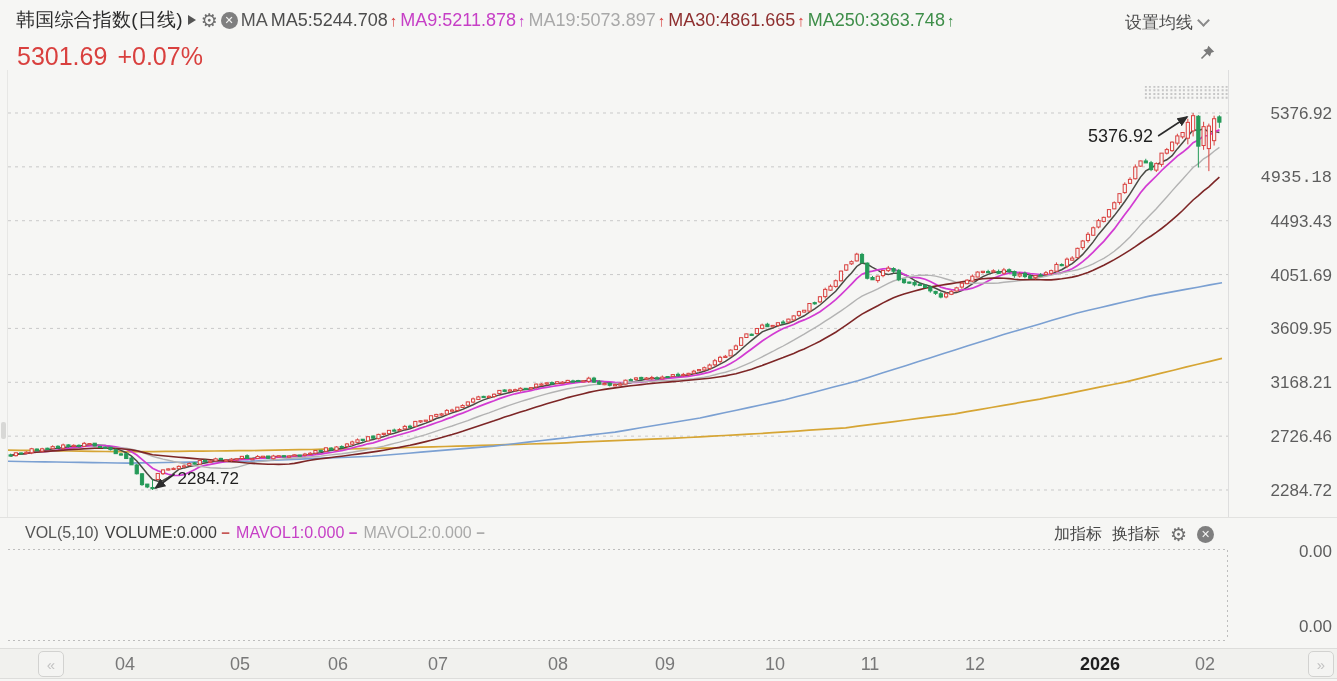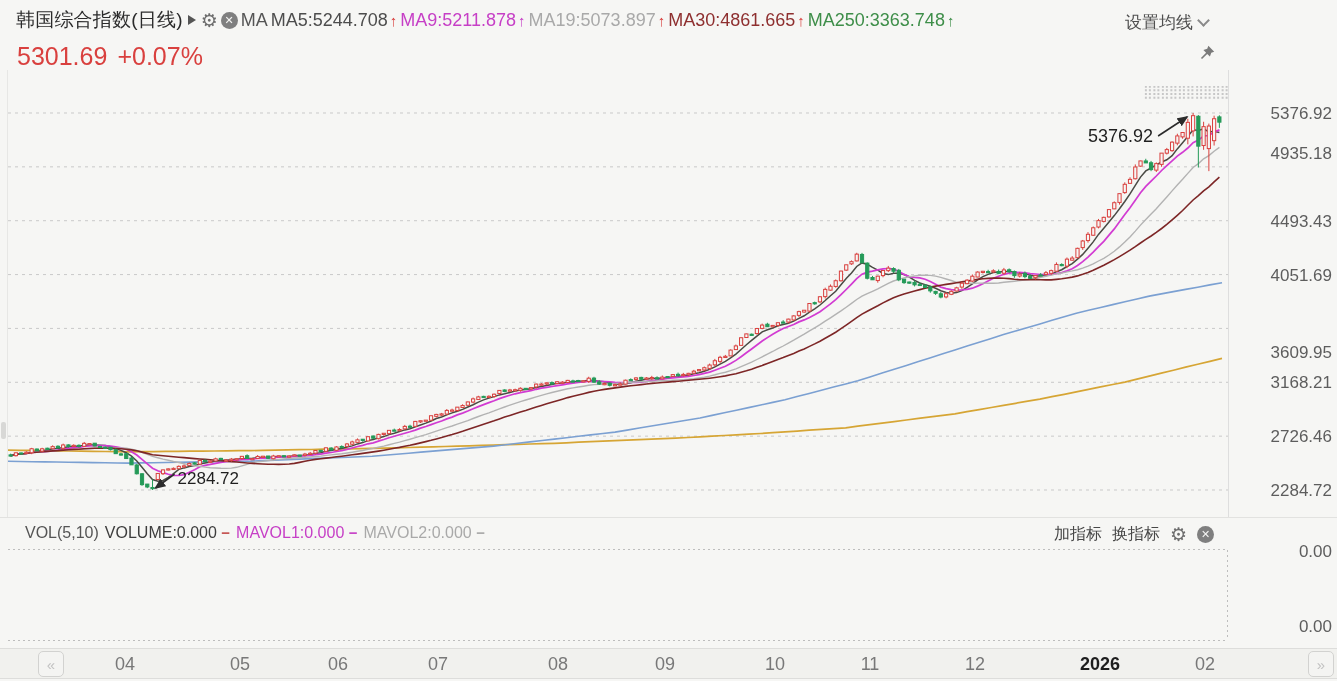--- a/index.html
+++ b/index.html
@@ -584,24 +584,24 @@
 </div>
 
 <div class="hrow" style="right:121px; top:44px; gap:5px;">
   <svg width="18" height="18" viewBox="0 0 16 16">
     <path d="M9.2 1.6 L14.4 6.8 L11.8 7.8 L10.6 11.2 L8.2 8.8 L3.6 13.4 L2.6 12.4 L7.2 7.8 L4.8 5.4 L8.2 4.2 Z" fill="#7a7a7a"></path>
   </svg>
 </div>
 
 <div id="y-labels">
     <div class="ylab" style="top: 104px;">5376.92</div>
-    <div class="ylab" style="top: 144px;">4935.18</div>
+    <div class="ylab" style="top: 168px; font-family: Liberation Mono, monospace;">4935.18</div>
     <div class="ylab" style="top: 211.715px;">4493.43</div>
     <div class="ylab" style="top: 265.572px;">4051.69</div>
-    <div class="ylab" style="top: 319.428px; margin-top: 24px;">3609.95</div>
+    <div class="ylab" style="top: 319.428px;">3609.95</div>
     <div class="ylab" style="top: 373.285px;">3168.21</div>
     <div class="ylab" style="top: 427.143px;">2726.46</div>
     <div class="ylab" style="top: 481px;">2284.72</div>
   </div>
 
 <div class="hrow" style="left:14px; top:524px; gap:6px;margin-left:11px;">
   <span class="vol-label" style="color:#555;">VOL(5,10)</span>
   <span class="vol-label" style="color: rgb(61, 61, 61);">
     <span>VOLUME:0.000</span> <span class="minus" style="color: rgb(196, 80, 78);">−</span>
   </span>

